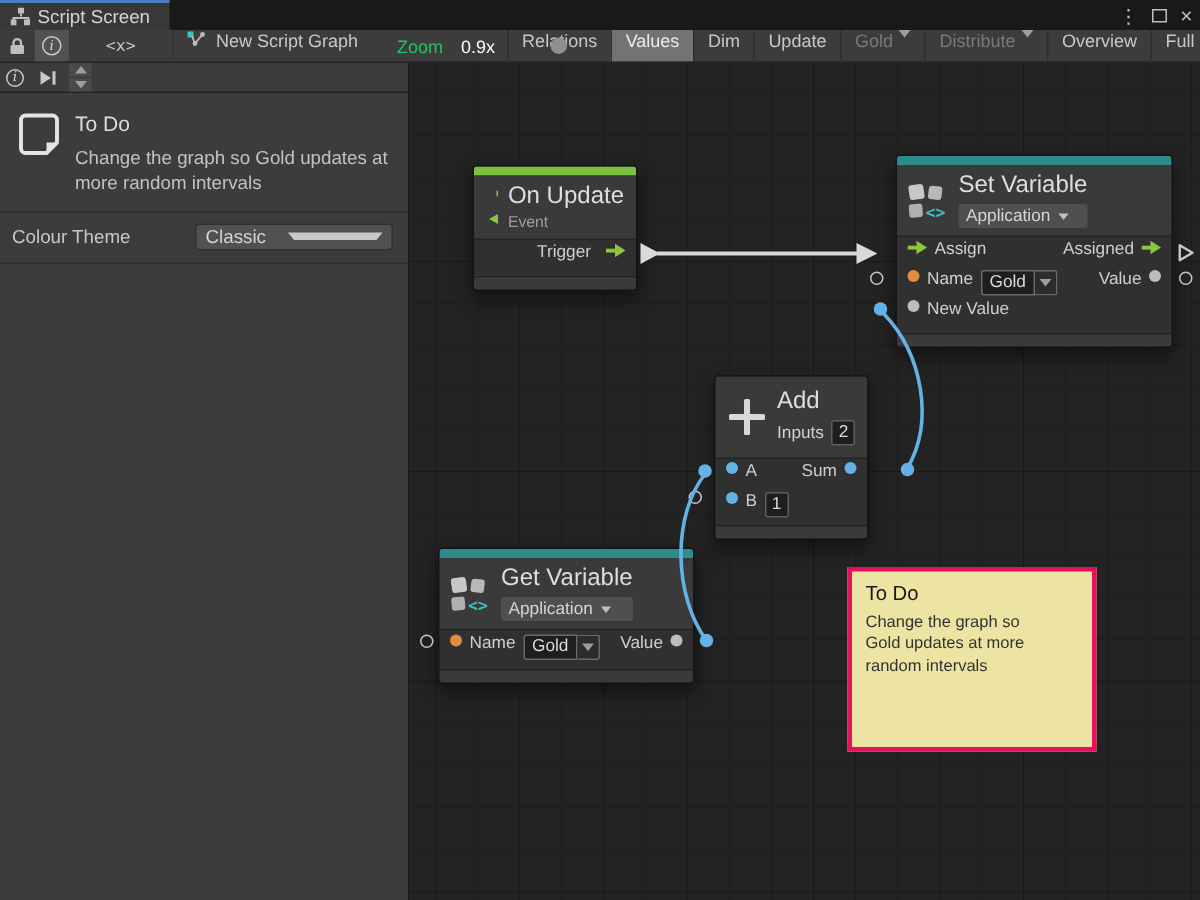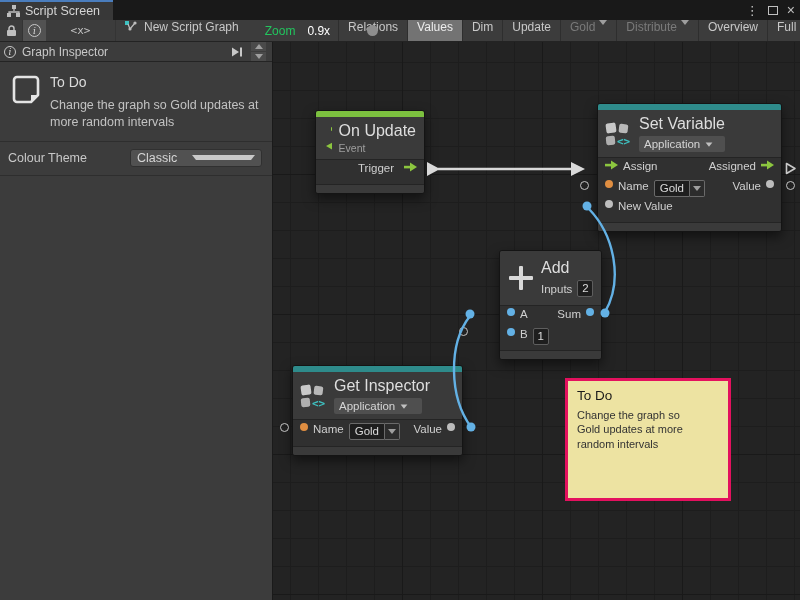--- a/index.html
+++ b/index.html
@@ -205,21 +205,20 @@
       <span class="caret"></span>
     </div>
     <div class="tbtn">Overview</div>
     <div class="tbtn">Full Screen</div>
   </div>
 </div>
 
 <div class="panel">
   <div class="panel-header">
     <span class="icircle" style="width:12px;height:12px;">i</span>
-    <span class="title">Graph Inspector</span>
     <span class="collapse-ic">
       <svg width="13" height="12">
           <polygon points="2,1.5 9,6 2,10.5" fill="#C8C8C8"></polygon>
           <rect x="10" y="1.5" width="2" height="9" fill="#C8C8C8"></rect>
         </svg>
     </span>
     <span class="spinner">
       <span class="spinbtn">
           <span class="tri-up"></span>
         </span>
@@ -322,21 +321,21 @@
       <span class="dot gray"></span>
     </div>
     <div class="prow">
       <span class="dot gray"></span>
       <span>New Value</span>
     </div>
   </div>
   <div class="nfooter"></div>
 </div>
 
-<div class="node" style="left:499px;top:250px;width:103px;">
+<div class="node" style="left:476px;top:250px;width:103px;">
   <div class="nheader" style="padding:8px 8px;">
     <span class="plus-ic"></span>
     <div>
       <div class="ntitle">Add</div>
       <div style="display:flex;align-items:center;gap:5px;margin-top:3px;">
         <span style="font-size:11.5px;color:#CFCFCF;">Inputs</span>
         <span class="numfield">2</span>
       </div>
     </div>
   </div>
@@ -360,21 +359,21 @@
 <div class="node" style="left:292px;top:365px;width:171px;">
   <div class="accent" style="background:#2E8B8B"></div>
   <div class="nheader">
     <svg width="28" height="26">
       <rect x="2" y="2" width="10" height="10" rx="2" fill="#C8C8C8" transform="rotate(-8 7 7)"></rect>
       <rect x="15" y="3" width="9" height="9" rx="2" fill="#B8B8B8" transform="rotate(7 19 7)"></rect>
       <rect x="2" y="15" width="9" height="9" rx="2" fill="#AFAFAF" transform="rotate(-5 6 19)"></rect>
       <text x="13" y="24" font-family="DejaVu Sans Mono,monospace" font-size="11" font-weight="bold" fill="#3EC1C1">&lt;&gt;</text>
     </svg>
     <div>
-      <div class="ntitle">Get Inspector</div>
+      <div class="ntitle">Get Variable</div>
       <div class="ndrop" style="margin-top:3px;">
         <span class="sc">Application</span>
         <span class="caret"></span>
       </div>
     </div>
   </div>
   <div class="nbody" style="padding:3px 0;">
     <div class="prow">
       <span class="dot orange"></span>
       <span>Name</span>

